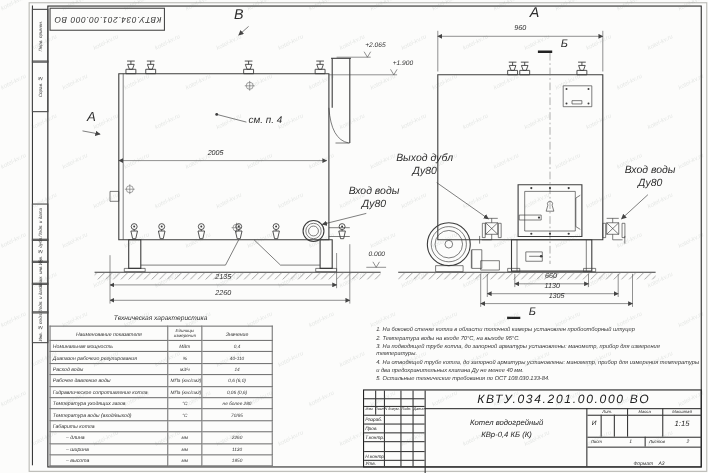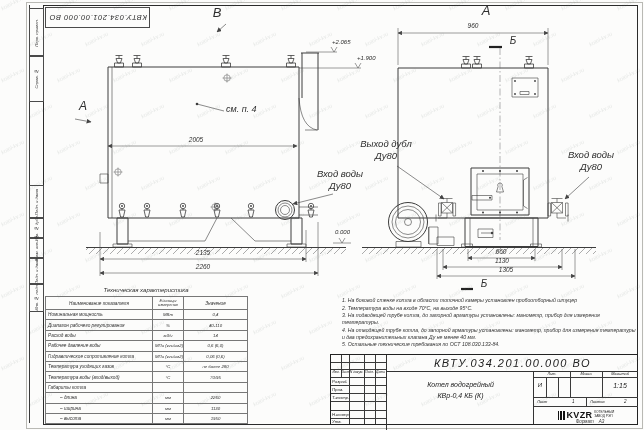--- a/index.html
+++ b/index.html
@@ -448,34 +448,20 @@
     <div class="cell ctr" style="left:0;top:1px;width:36px;font-size:3.8px;">Лит.</div>
     <div class="cell ctr" style="left:36px;top:1px;width:32px;font-size:3.8px;">Масса</div>
     <div class="cell ctr" style="left:68px;top:1px;width:36px;font-size:3.8px;">Масштаб</div>
     <div class="cell ctr" style="left:0;top:11px;width:12px;font-size:6px;">И</div>
     <div class="cell ctr" style="left:68px;top:11px;width:36px;font-size:7px;">1:15</div>
     <div class="cell" style="left:3px;top:28px;width:20px;font-size:4px;">Лист</div>
     <div class="cell" style="left:38px;top:28px;width:10px;font-size:4.5px;">1</div>
     <div class="cell" style="left:56px;top:28px;width:24px;font-size:4px;">Листов</div>
     <div class="cell" style="left:90px;top:28px;width:10px;font-size:4.5px;">2</div>
 
-    <div class="abs" style="left:0;top:35px;width:104px;height:18px;">
-      <div class="logo">
-        <span class="logobars">
-            <i></i>
-            <i></i>
-            <i></i>
-          </span>
-        <span class="logotxt">KVZR</span>
-        <span class="logoco">
-          <div>КОТЕЛЬНЫЙ</div>
-          <div>ЗАВОД РЭП</div>
-        </span>
-      </div>
-    </div>
   </div>
 </div>
 
 <div class="abs it ctr" style="left:545px;top:418.5px;width:90px;font-size:4.5px;color:#333;">
   <span>Формат</span>&nbsp;&nbsp;&nbsp;
   <span>А3</span>
 </div>
 
 <div class="abs wm" style="left:0;top:0;width:644px;height:430px;pointer-events:none;">
     <span style="left: 0px; top: 0px;">kotel-kv.ru</span>

